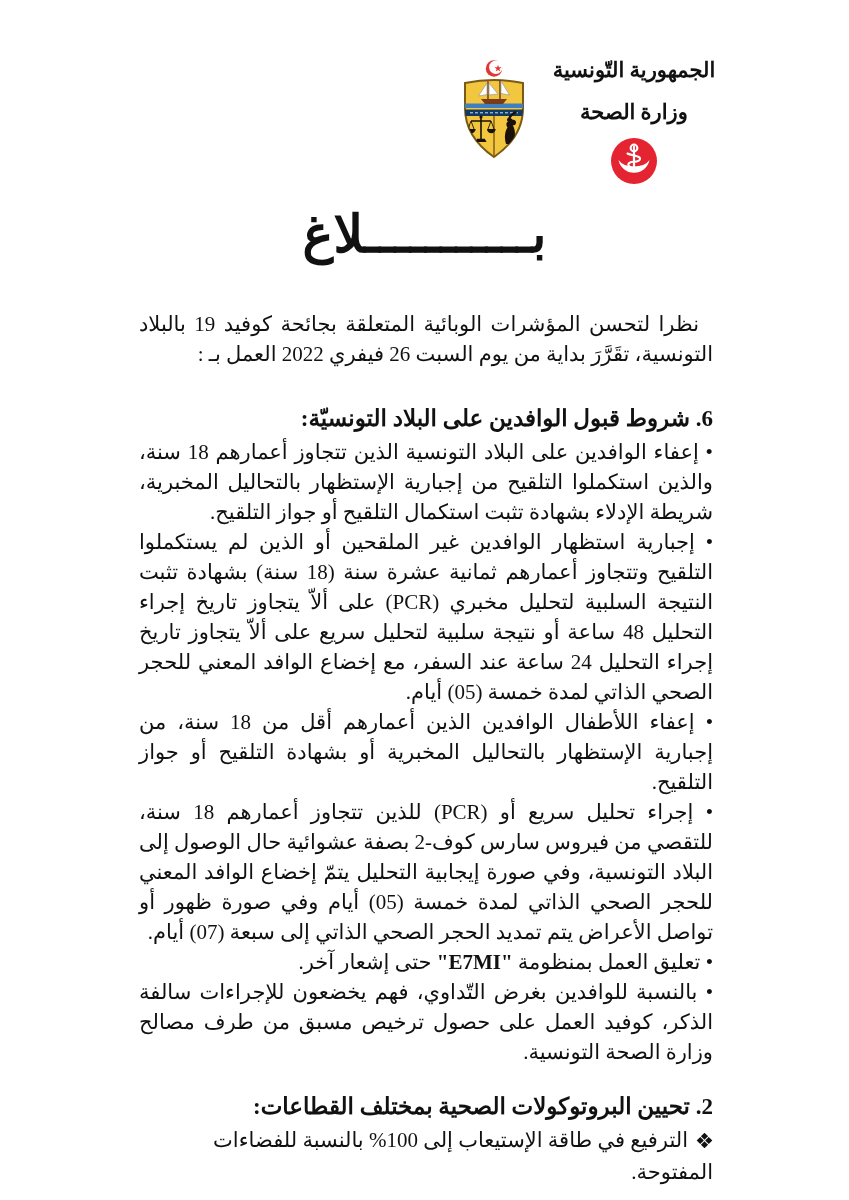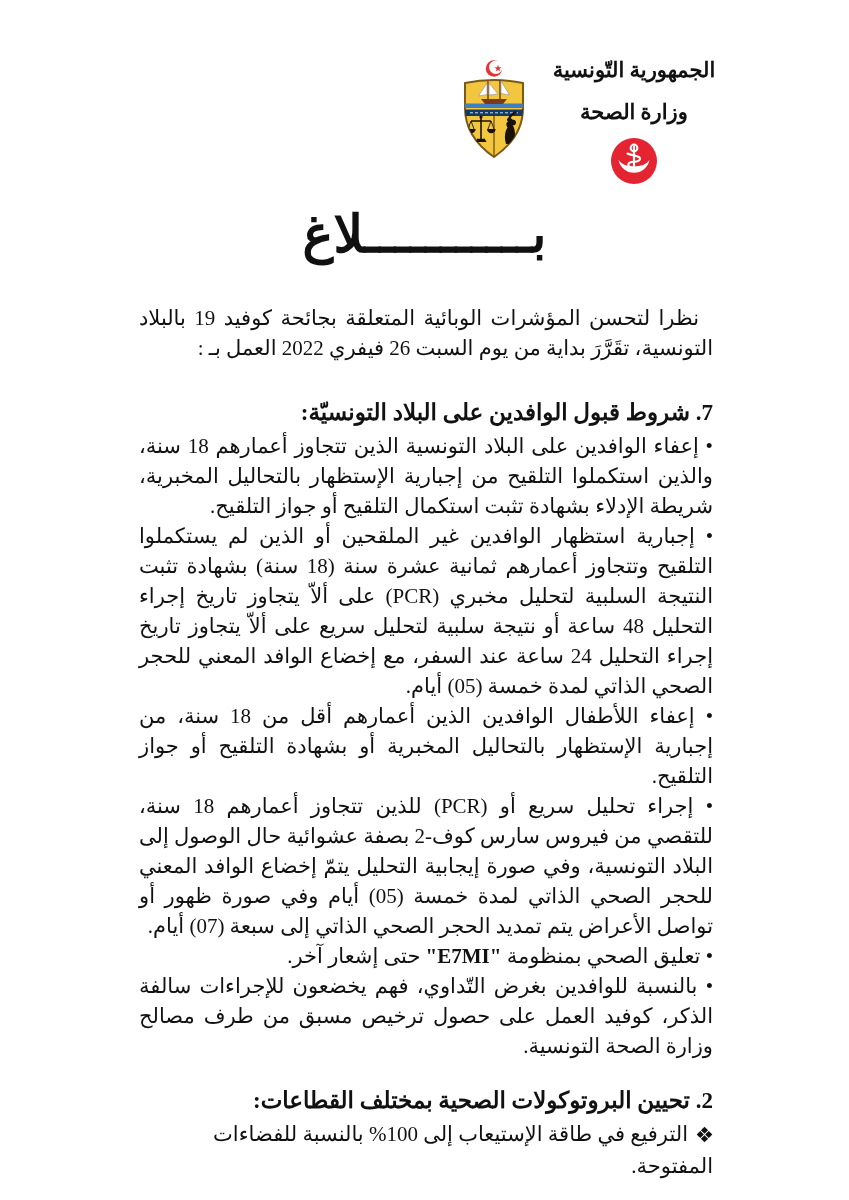--- a/index.html
+++ b/index.html
@@ -24,21 +24,21 @@
   
   .doc-title{
     position:absolute;top:168px;left:0;right:0;
     text-align:center;
     font-size:52px;font-weight:bold;
     direction:rtl;line-height:110px;
     letter-spacing:0;
   }
   
   .body-content{
-    position:absolute;top:291px;right:59px;left:62px;
+    position:absolute;top:297px;right:59px;left:62px;
     direction:rtl;text-align:justify;
     font-size:21px;line-height:30px;
   }
   .intro{margin:0 0 34px 0;text-indent:14px;}
   .sec-heading{
     font-size:23px;font-weight:bold;line-height:32px;
     margin:0 0 2px 0;text-align:right;
   }
   .sec2-heading{margin-top:24px;}
   .bullet{margin:0;}
@@ -125,28 +125,28 @@
       </svg>
     </div>
   </div>
 
   <div class="doc-title">بـــــــــــلاغ</div>
 
   <div class="body-content">
 
     <p class="intro">نظرا لتحسن المؤشرات الوبائية المتعلقة بجائحة كوفيد 19 بالبلاد التونسية، تقَرَّرَ بداية من يوم السبت 26 فيفري 2022 العمل بـ :</p>
 
-    <h2 class="sec-heading">7. شروط قبول الوافدين على البلاد التونسيّة:</h2>
+    <h2 class="sec-heading">6. شروط قبول الوافدين على البلاد التونسيّة:</h2>
 
     <p class="bullet">• إعفاء الوافدين على البلاد التونسية الذين تتجاوز أعمارهم 18 سنة، والذين استكملوا التلقيح من إجبارية الإستظهار بالتحاليل المخبرية، شريطة الإدلاء بشهادة تثبت استكمال التلقيح أو جواز التلقيح.</p>
     <p class="bullet">• إجبارية استظهار الوافدين غير الملقحين أو الذين لم يستكملوا التلقيح وتتجاوز أعمارهم ثمانية عشرة سنة (18 سنة) بشهادة تثبت النتيجة السلبية لتحليل مخبري (PCR) على ألاّ يتجاوز تاريخ إجراء التحليل 48 ساعة أو نتيجة سلبية لتحليل سريع على ألاّ يتجاوز تاريخ إجراء التحليل 24 ساعة عند السفر، مع إخضاع الوافد المعني للحجر الصحي الذاتي لمدة خمسة (05) أيام.</p>
     <p class="bullet">• إعفاء اللأطفال الوافدين الذين أعمارهم أقل من 18 سنة،  من إجبارية الإستظهار بالتحاليل المخبرية أو بشهادة التلقيح أو جواز التلقيح.</p>
     <p class="bullet">• إجراء تحليل سريع أو (PCR) للذين تتجاوز أعمارهم 18 سنة، للتقصي من فيروس سارس كوف-2 بصفة عشوائية حال الوصول إلى البلاد التونسية، وفي صورة إيجابية التحليل يتمّ إخضاع الوافد المعني للحجر الصحي الذاتي لمدة خمسة (05) أيام وفي صورة ظهور أو تواصل الأعراض يتم تمديد الحجر الصحي الذاتي إلى سبعة (07) أيام.</p>
 
-    <p class="bullet"><span>• تعليق الصحي بمنظومة </span><span class="sysname">"E7MI"</span><span> حتى إشعار آخر.</span></p>
+    <p class="bullet"><span>• تعليق العمل بمنظومة </span><span class="sysname">"E7MI"</span><span> حتى إشعار آخر.</span></p>
 
     <p class="bullet">• بالنسبة للوافدين بغرض التّداوي، فهم يخضعون للإجراءات سالفة الذكر، كوفيد العمل على حصول ترخيص مسبق من طرف مصالح وزارة الصحة التونسية.</p>
 
     <h2 class="sec-heading sec2-heading">2. تحيين البروتوكولات الصحية بمختلف القطاعات:</h2>
 
 
     <p class="diamond-line"><span class="diamond-ico"><svg width="17" height="17" viewBox="0 0 20 20" xmlns="http://www.w3.org/2000/svg" fill="#111111">
             <path d="M10 0.8 L14.2 5 L10 9.2 L5.8 5 Z"></path>
             <path d="M15 5.8 L19.2 10 L15 14.2 L10.8 10 Z"></path>
             <path d="M10 10.8 L14.2 15 L10 19.2 L5.8 15 Z"></path>

